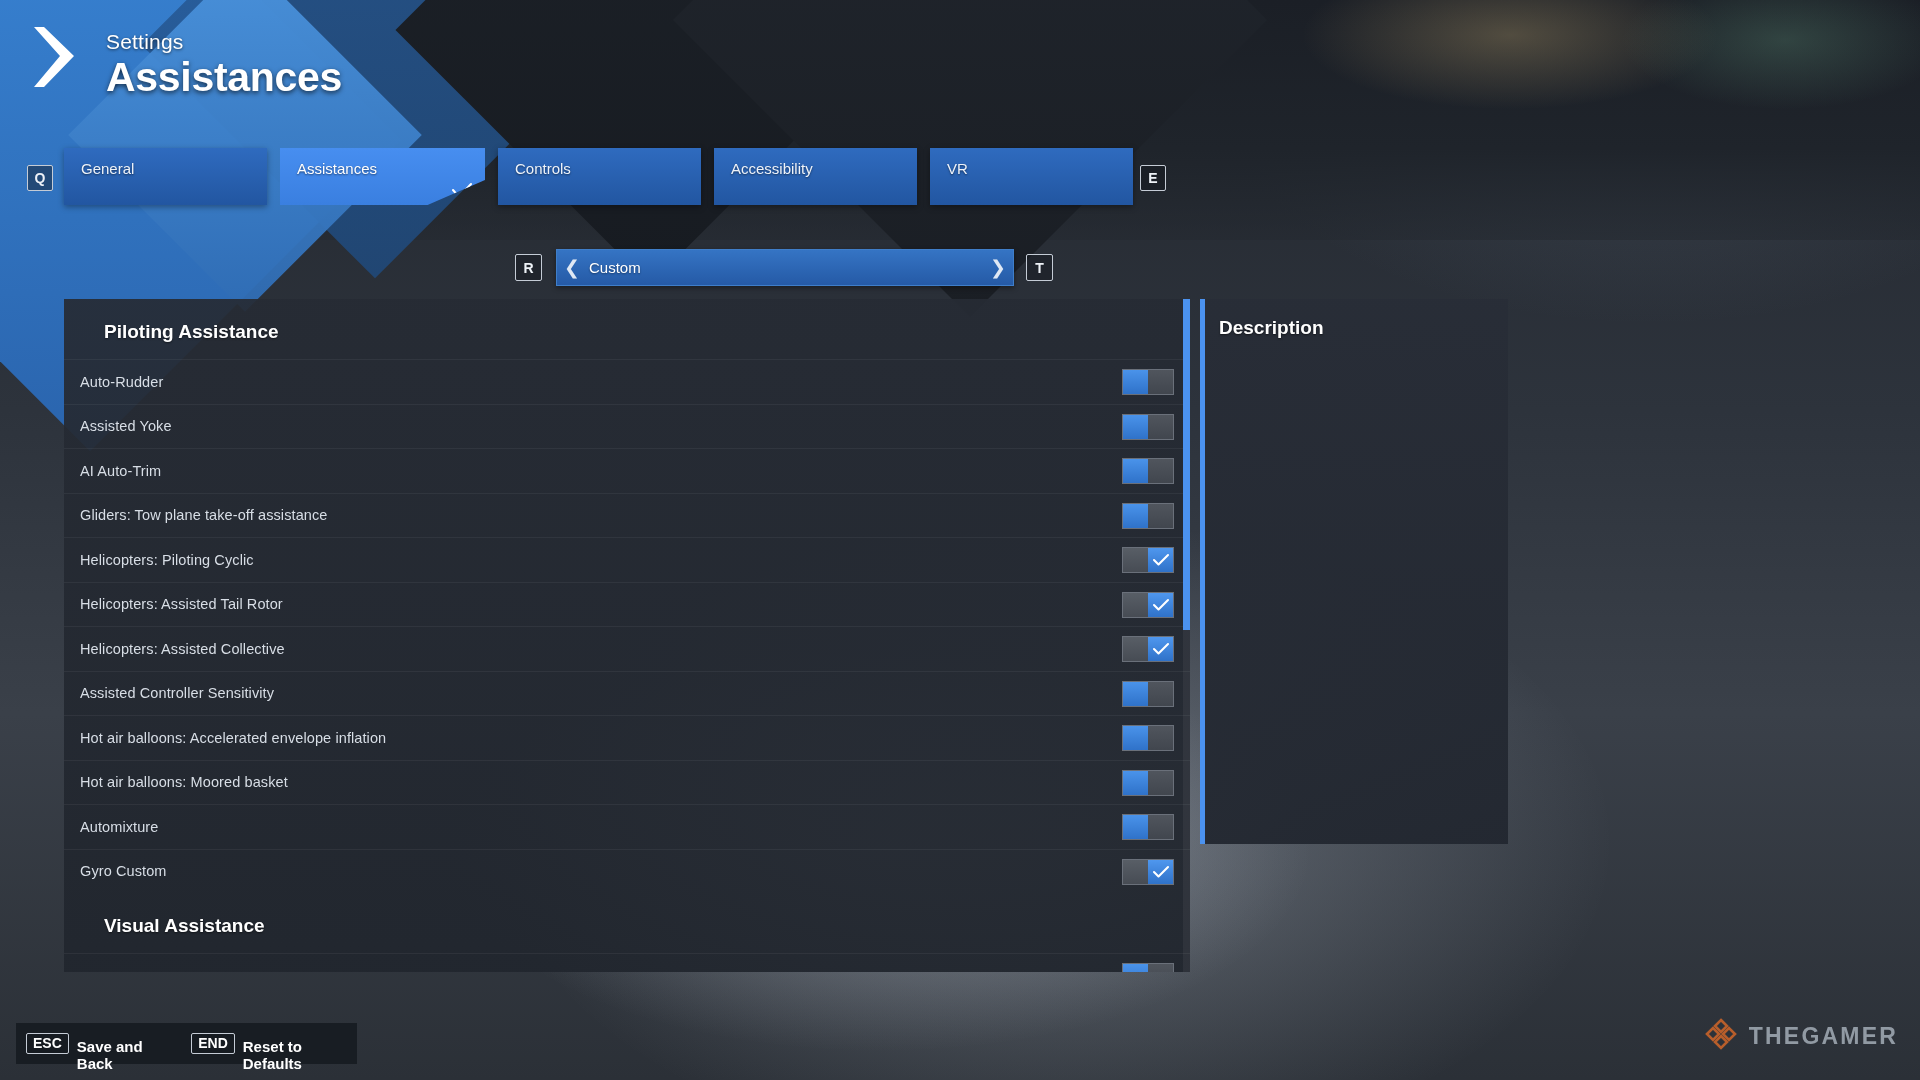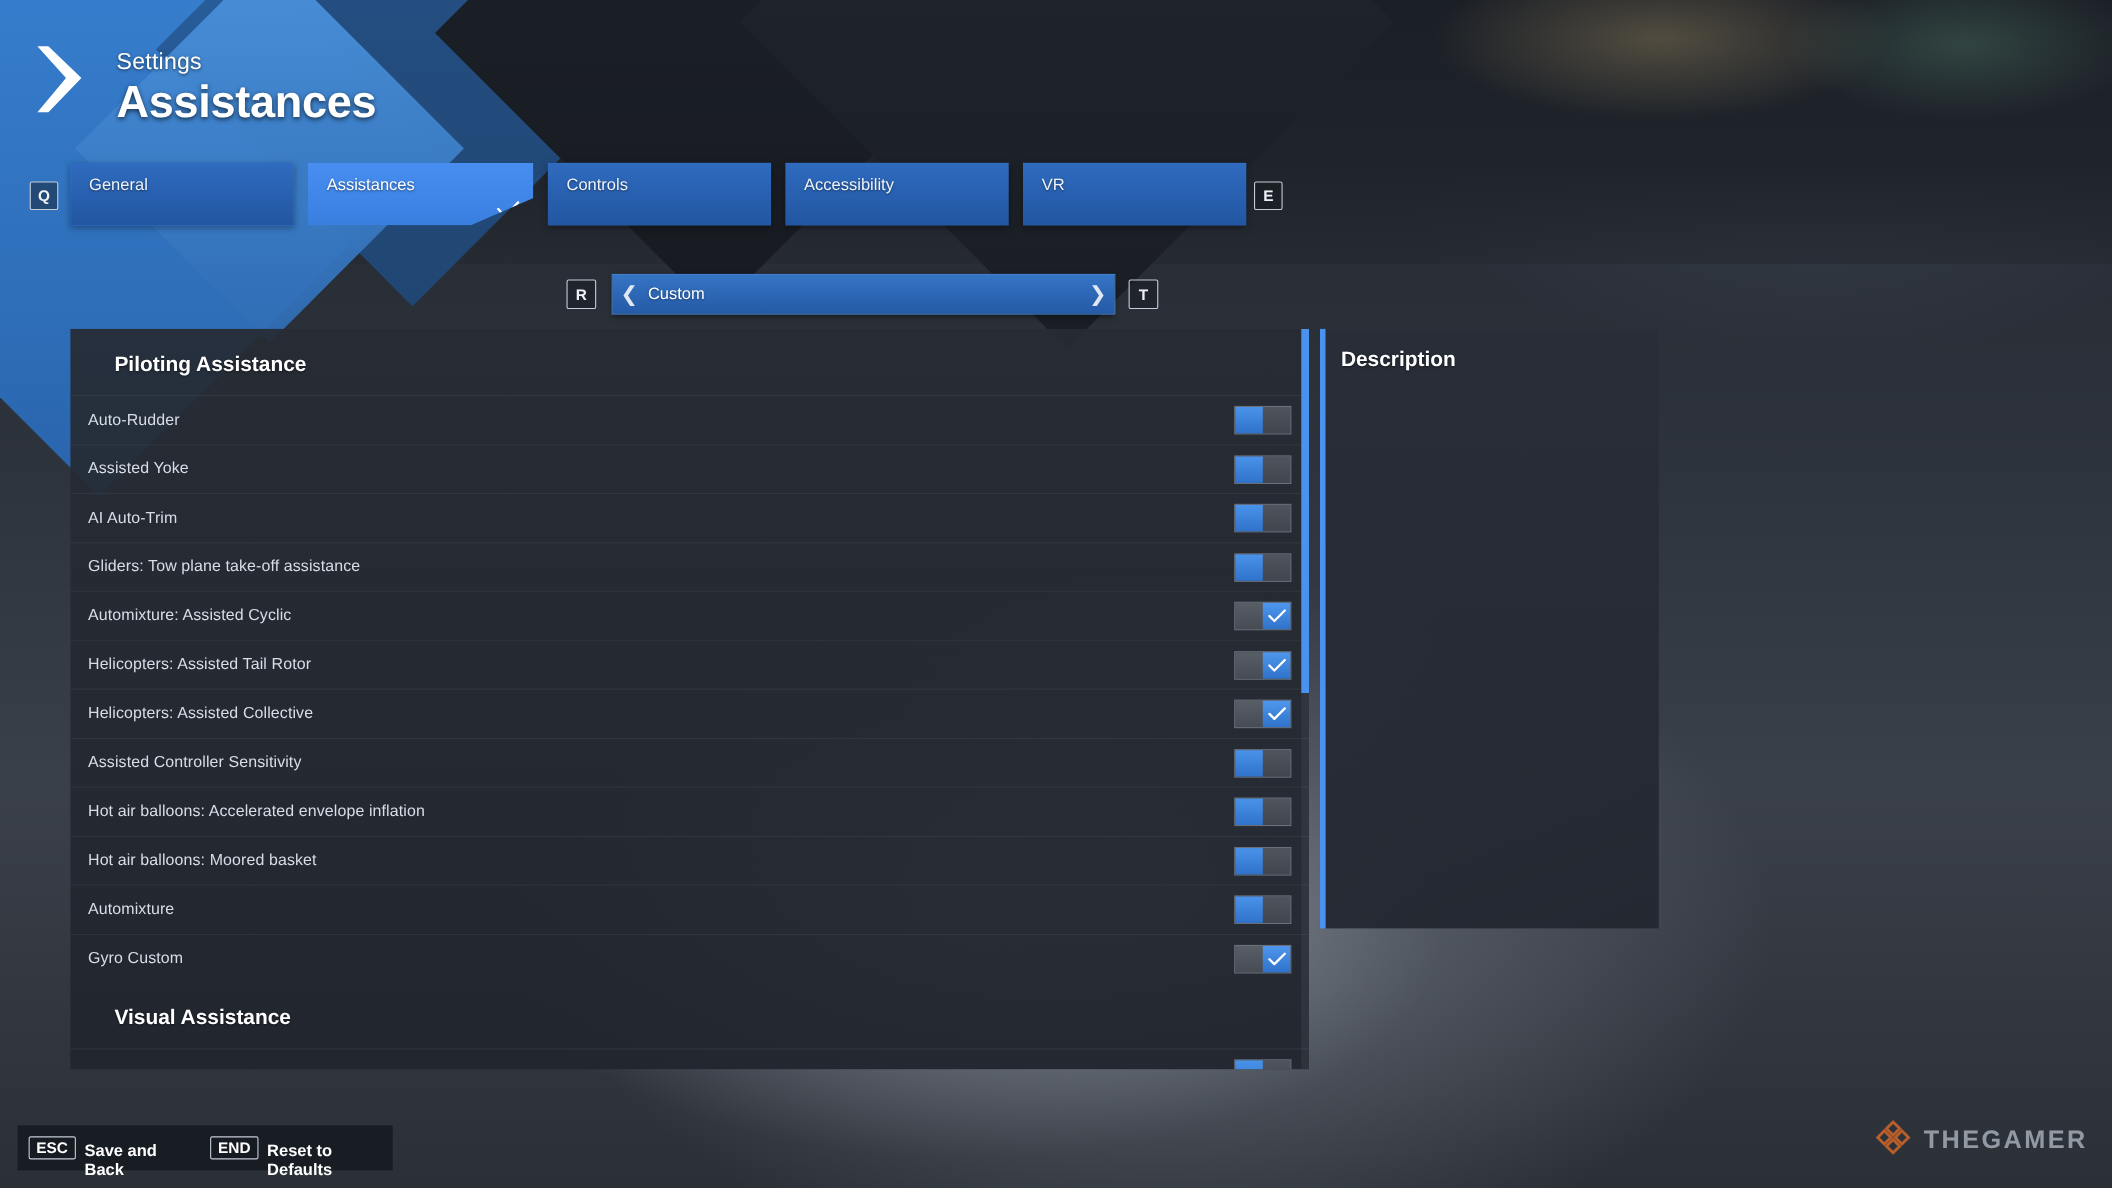--- a/index.html
+++ b/index.html
@@ -36,21 +36,21 @@
   .chev5{ left:120px; top:10px; width:250px; height:250px; transform:rotate(45deg);
           background:linear-gradient(135deg,#4b94de,#2f6cb4); opacity:.95;}
   .glow-a{ position:absolute; left:1300px; top:-40px; width:420px; height:150px;
            background:radial-gradient(ellipse at center, rgba(206,178,120,0.30), rgba(0,0,0,0) 70%); }
   .glow-b{ position:absolute; left:1620px; top:-30px; width:330px; height:140px;
            background:radial-gradient(ellipse at center, rgba(110,170,140,0.26), rgba(0,0,0,0) 70%); }
   .glow-c{ position:absolute; left:430px; top:640px; width:900px; height:420px;
            background:radial-gradient(ellipse at center, rgba(220,228,240,0.30), rgba(0,0,0,0) 68%); }
 
   
-  #header{ position:absolute; left:0; top:16px; width:100%; height:120px; z-index:3;padding-left:17px; }
+  #header{ position:absolute; left:0; top:1px; width:100%; height:120px; z-index:3;padding-left:17px; }
   .arrow-mark{ position:absolute; left:30px; top:22px; width:56px; height:70px; }
   .title-wrap{ position:absolute; left:106px; top:30px; }
   .t-small{ font-size:21px; font-weight:400; color:#ffffff; letter-spacing:.2px;
             text-shadow:0 1px 3px rgba(0,0,0,.6); line-height:1.05;}
   .t-big{ font-size:41px; font-weight:700; color:#ffffff; letter-spacing:-0.3px;
           text-shadow:0 2px 5px rgba(0,0,0,.65); line-height:1.12; margin-top:2px;}
 
   
   #tabbar{ position:absolute; left:0; top:148px; width:100%; height:62px; z-index:4; }
   .keycap{
@@ -243,21 +243,21 @@
           <div class="knob"></div>
         </div>
       </div>
       <div class="row">
         <span class="name">Gliders: Tow plane take-off assistance</span>
         <div class="toggle off">
           <div class="knob"></div>
         </div>
       </div>
       <div class="row">
-        <span class="name">Automixture: Assisted Cyclic</span>
+        <span class="name">Helicopters: Piloting Cyclic</span>
         <div class="toggle on">
           <div class="knob">
             <svg width="18" height="14" viewBox="0 0 18 14">
               <polyline points="2,7 6.5,11.5 16,2" fill="none" stroke="#ffffff" stroke-width="2.1" stroke-linecap="round" stroke-linejoin="round"></polyline>
             </svg>
           </div>
         </div>
       </div>
       <div class="row">
         <span class="name">Helicopters: Assisted Tail Rotor</span>

